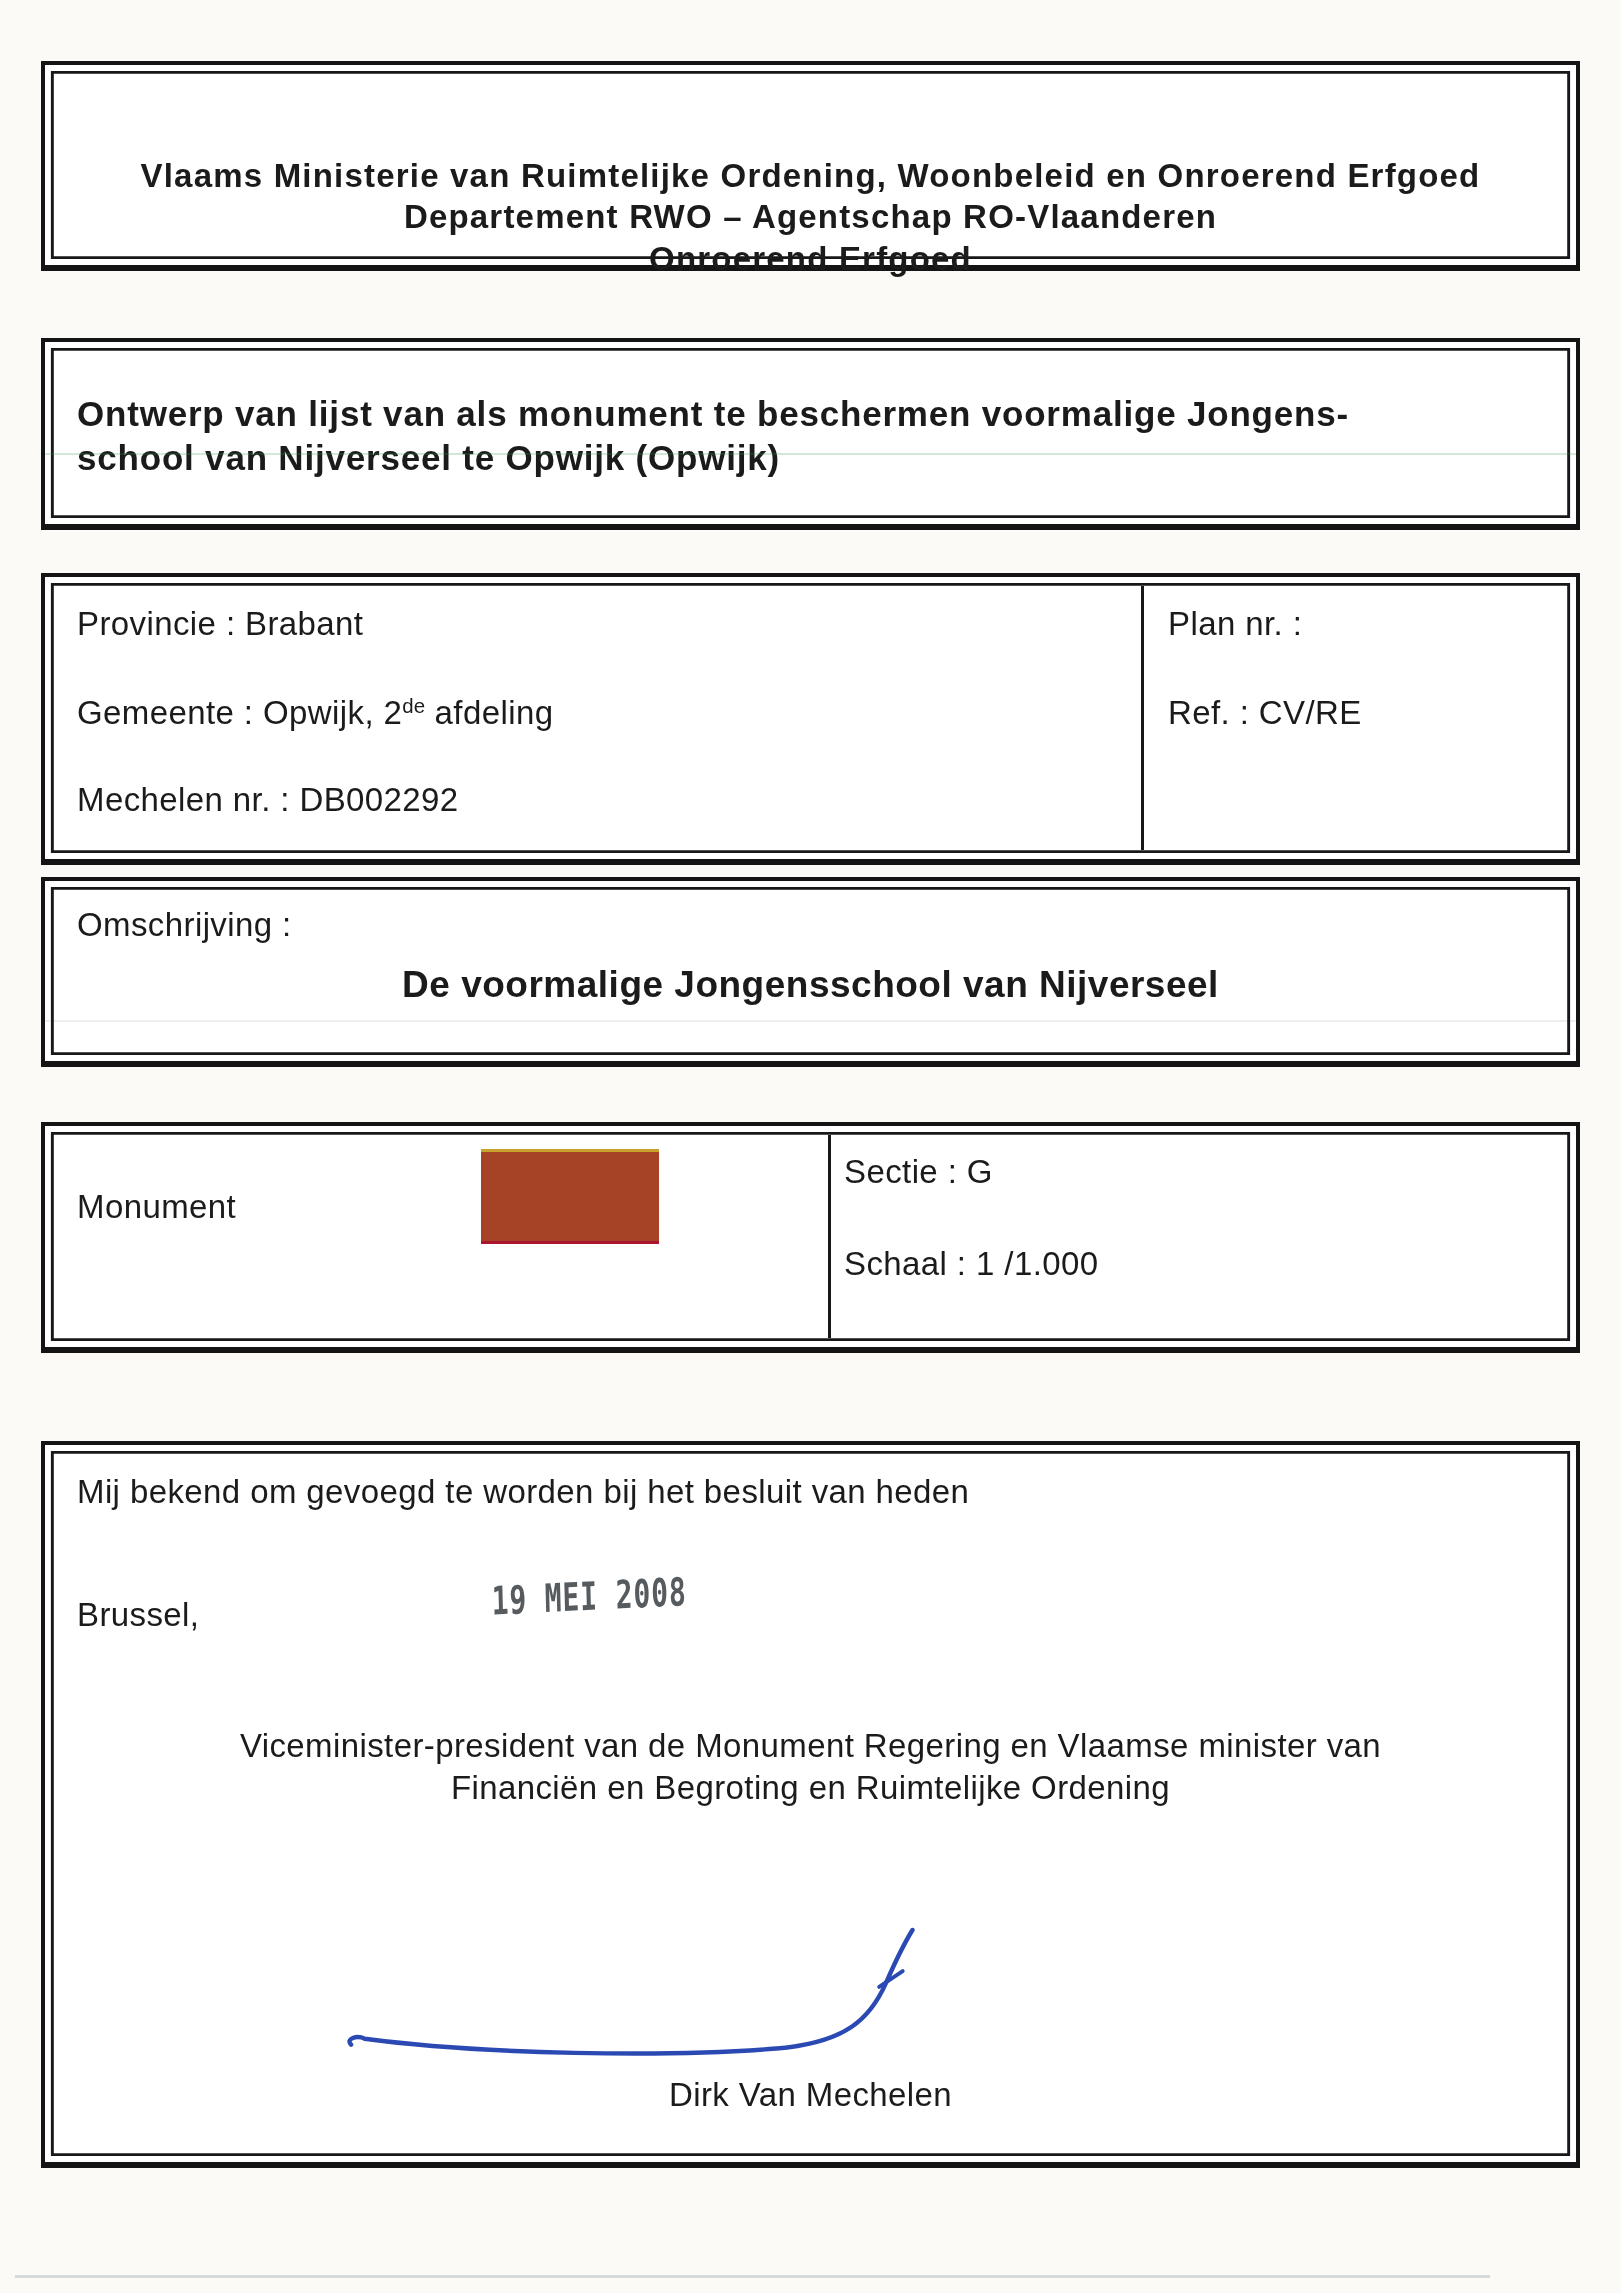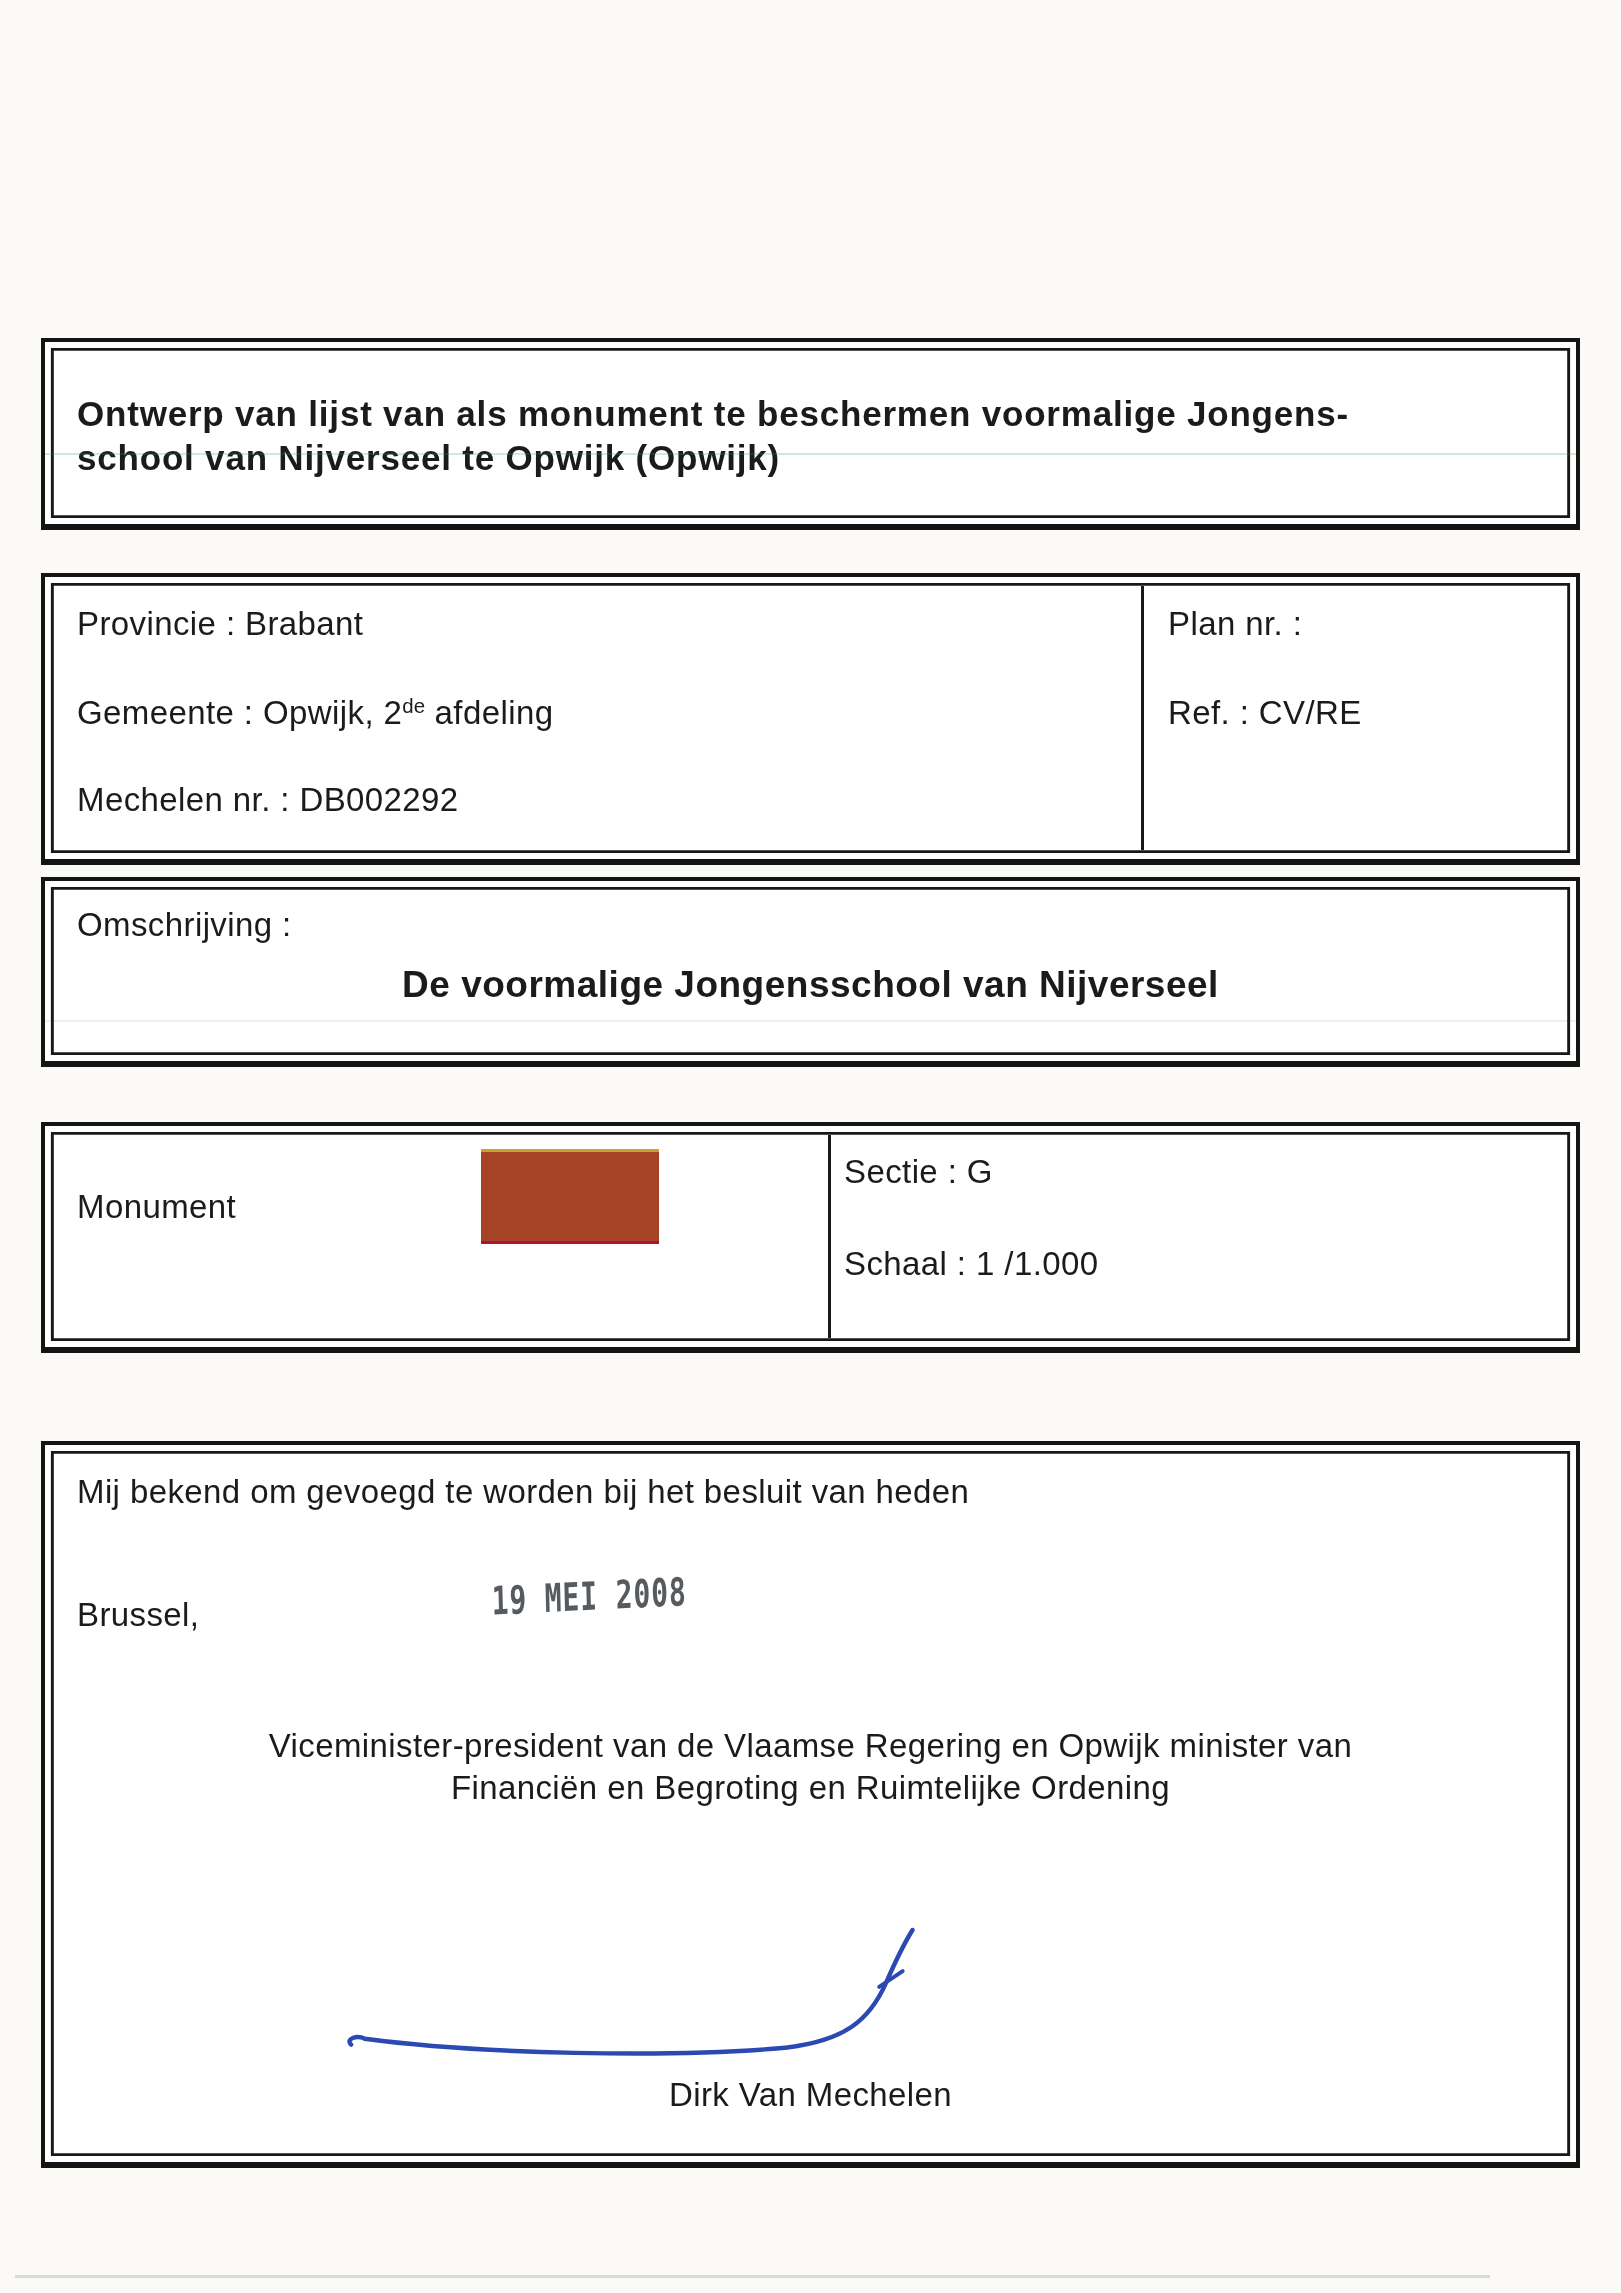--- a/index.html
+++ b/index.html
@@ -74,20 +74,25 @@
   .bottom-scan-line{
     position:absolute;left:14.7px;top:2275px;width:1475px;height:2.9px;
     background:#ccd3cf;opacity:0.8;
   }
 </style>
 </head>
 <body>
 
 <div class="page">
 
+  <div class="box" id="ministry-box">
+    <div class="line center" style="top:90px">Vlaams Ministerie van Ruimtelijke Ordening, Woonbeleid en Onroerend Erfgoed</div>
+    <div class="line center" style="top:131px">Departement RWO – Agentschap RO-Vlaanderen</div>
+    <div class="line center" style="top:173px">Onroerend Erfgoed</div>
+  </div>
 
   <div class="box" id="subject-box">
     <div class="line" style="top:50px">Ontwerp van lijst van als monument te beschermen voormalige Jongens-</div>
     <div class="line" style="top:94px">school van Nijverseel te Opwijk (Opwijk)</div>
     <div class="scan-green-line" style="top:111px"></div>
   </div>
 
   <div class="box" id="cadastral-box">
     <div class="v-divider" style="left:1096px"></div>
     <div class="line" style="left:32px;top:27.4px">Provincie : Brabant</div>
@@ -108,21 +113,21 @@
     <div class="line" style="left:32px;top:61px">Monument</div>
     <div class="swatch" style="background: rgb(166, 67, 39);"></div>
     <div class="line" style="left:799px;top:25.5px">Sectie : G</div>
     <div class="line" style="left:799px;top:118px">Schaal : 1 /1.000</div>
   </div>
 
   <div class="box" id="closing-box">
     <div class="line" style="left:32px;top:25.5px">Mij bekend om gevoegd te worden bij het besluit van heden</div>
     <div class="line" style="left:32px;top:149px">Brussel,</div>
     <div class="stamp" style="color: rgb(74, 79, 84);">19 MEI 2008</div>
-    <div class="line center" style="top:280px">Viceminister-president van de Vlaamse Regering en Opwijk minister van</div>
+    <div class="line center" style="top:280px">Viceminister-president van de Monument Regering en Vlaamse minister van</div>
     <div class="line center" style="top:322px">Financiën en Begroting en Ruimtelijke Ordening</div>
     <svg class="sig-svg" viewBox="0 0 1570 742">
       <path fill="none" stroke-width="4.5" stroke-linecap="round" d="M312,612 c-6,-6 6,-10 14,-6 c120,16 310,19 420,10 c72,-6 96,-31 112,-67 c10,-23 19,-41 27,-54" stroke="#2b49b3"></path>
       <path fill="none" stroke-width="4" stroke-linecap="round" d="M851,553 l24,-16" stroke="#2b49b3"></path>
     </svg>
     <div class="line center" style="top:629px">Dirk Van Mechelen</div>
   </div>
 
   <div class="bottom-scan-line"></div>
 </div>

